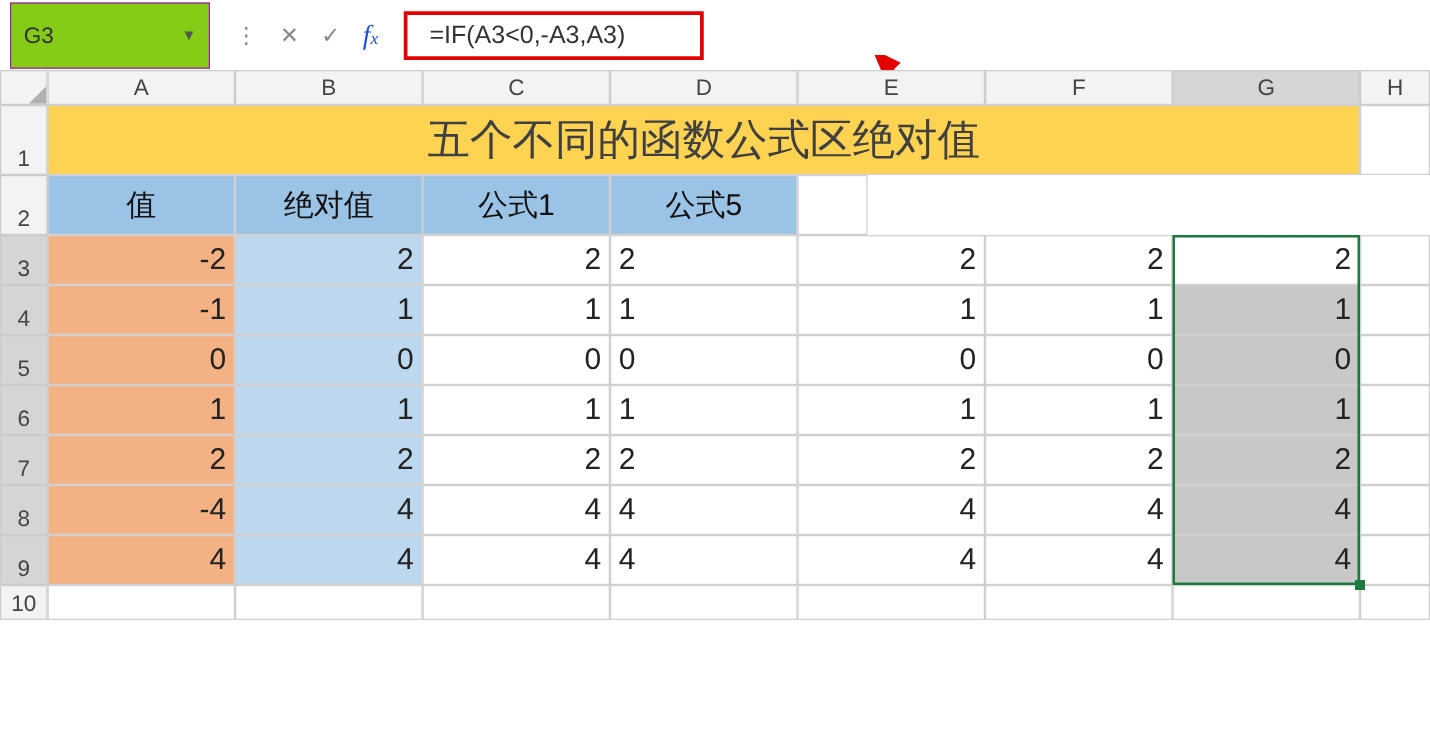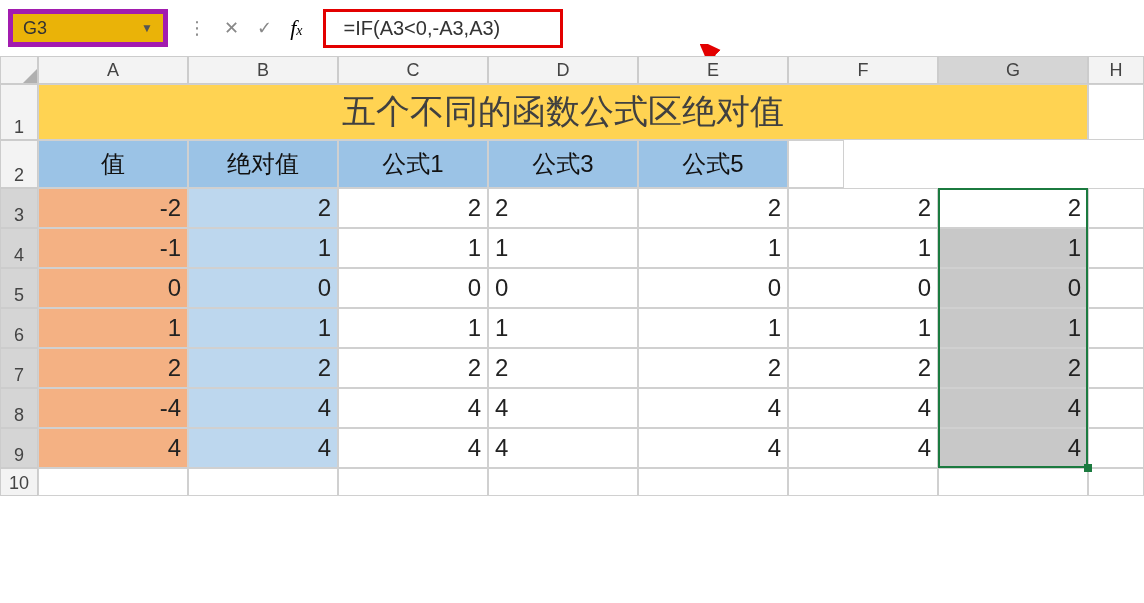--- a/index.html
+++ b/index.html
@@ -13,48 +13,48 @@
     }
     .formula-bar-row {
       display: flex;
       align-items: center;
       height: 56px;
       padding: 10px 8px;
       gap: 8px;
     }
     .name-box {
       width: 160px;
-      height: 38px;
-      border: 5px solid #a21caf;
+      height: 53px;
+      border: 1px solid #a21caf;
       display: flex;
       align-items: center;
       padding: 0 10px;
       font-size: 18px;
       color: #333;
-      background: #eab308;
+      background: #84cc16;
       justify-content: space-between;
     }
     .name-box .dropdown-arrow {
       font-size: 12px;
       color: #555;
       cursor: pointer;
     }
     .formula-controls {
       display: flex;
       align-items: center;
       gap: 18px;
       padding: 0 12px;
       color: #888;
       font-size: 18px;
     }
     .formula-controls .fx {
       font-style: italic;
       font-family: "Times New Roman", serif;
       font-size: 22px;
-      color: #000000;
+      color: #1d4ed8;
     }
     .formula-input-wrap {
       flex: 1;
       height: 38px;
       display: flex;
       align-items: center;
     }
     .formula-input-box {
       border: 3px solid #e30000;
       padding: 5px 18px;
@@ -221,21 +221,20 @@
     <div class="row-header">1</div>
     <div class="cell title-cell" style="width:1050px;">五个不同的函数公式区绝对值</div>
     <div class="cell col-H"></div>
   </div>
 
   <div class="row row-2">
     <div class="row-header">2</div>
     <div class="cell header-blue col-A">值</div>
     <div class="cell header-blue col-B">绝对值</div>
     <div class="cell header-blue col-C">公式1</div>
-    <div class="cell header-blue col-E">公式3</div>
     <div class="cell header-blue col-G">公式5</div>
     <div class="cell col-H"></div>
   </div>
 
   <div id="data-rows">
       <div class="row data-row">
         <div class="row-header selected">3</div>
         <div class="cell col-A fill-orange right">-2</div>
         <div class="cell col-B fill-lightblue right">2</div>
         <div class="cell col-C right">2</div>

